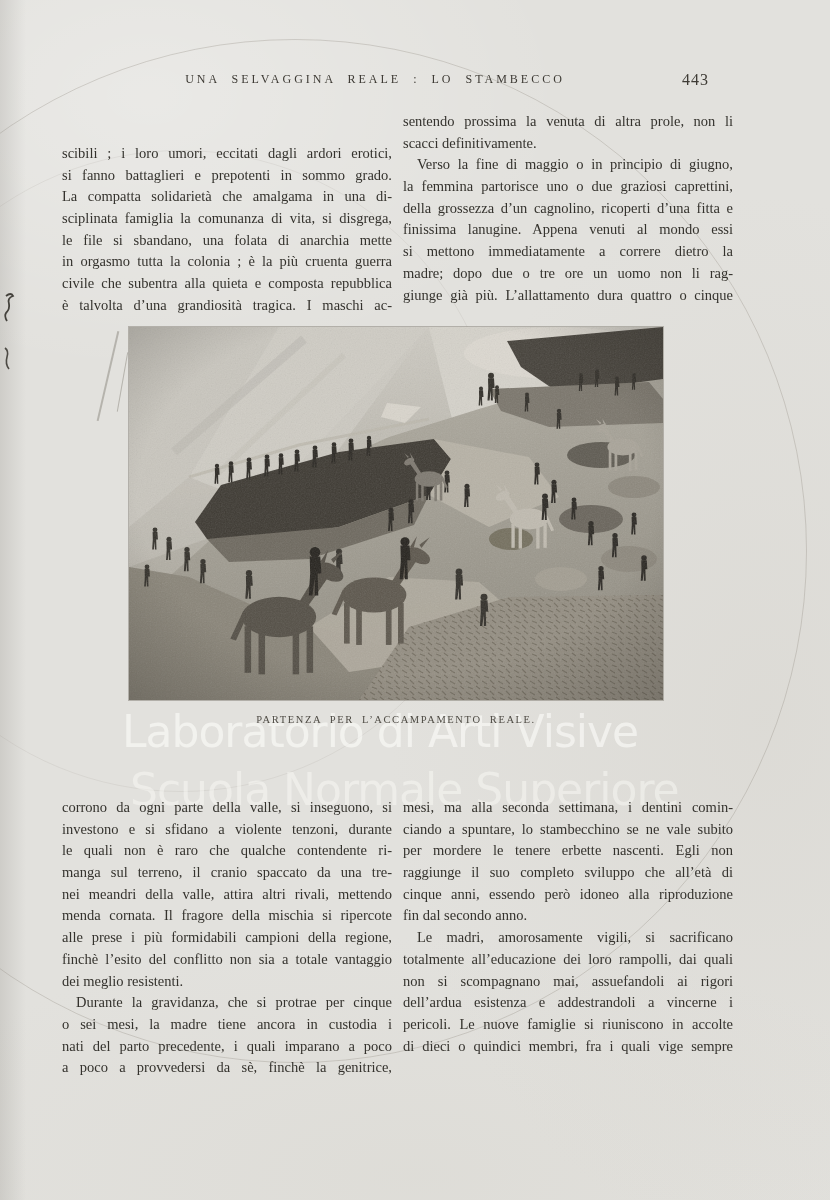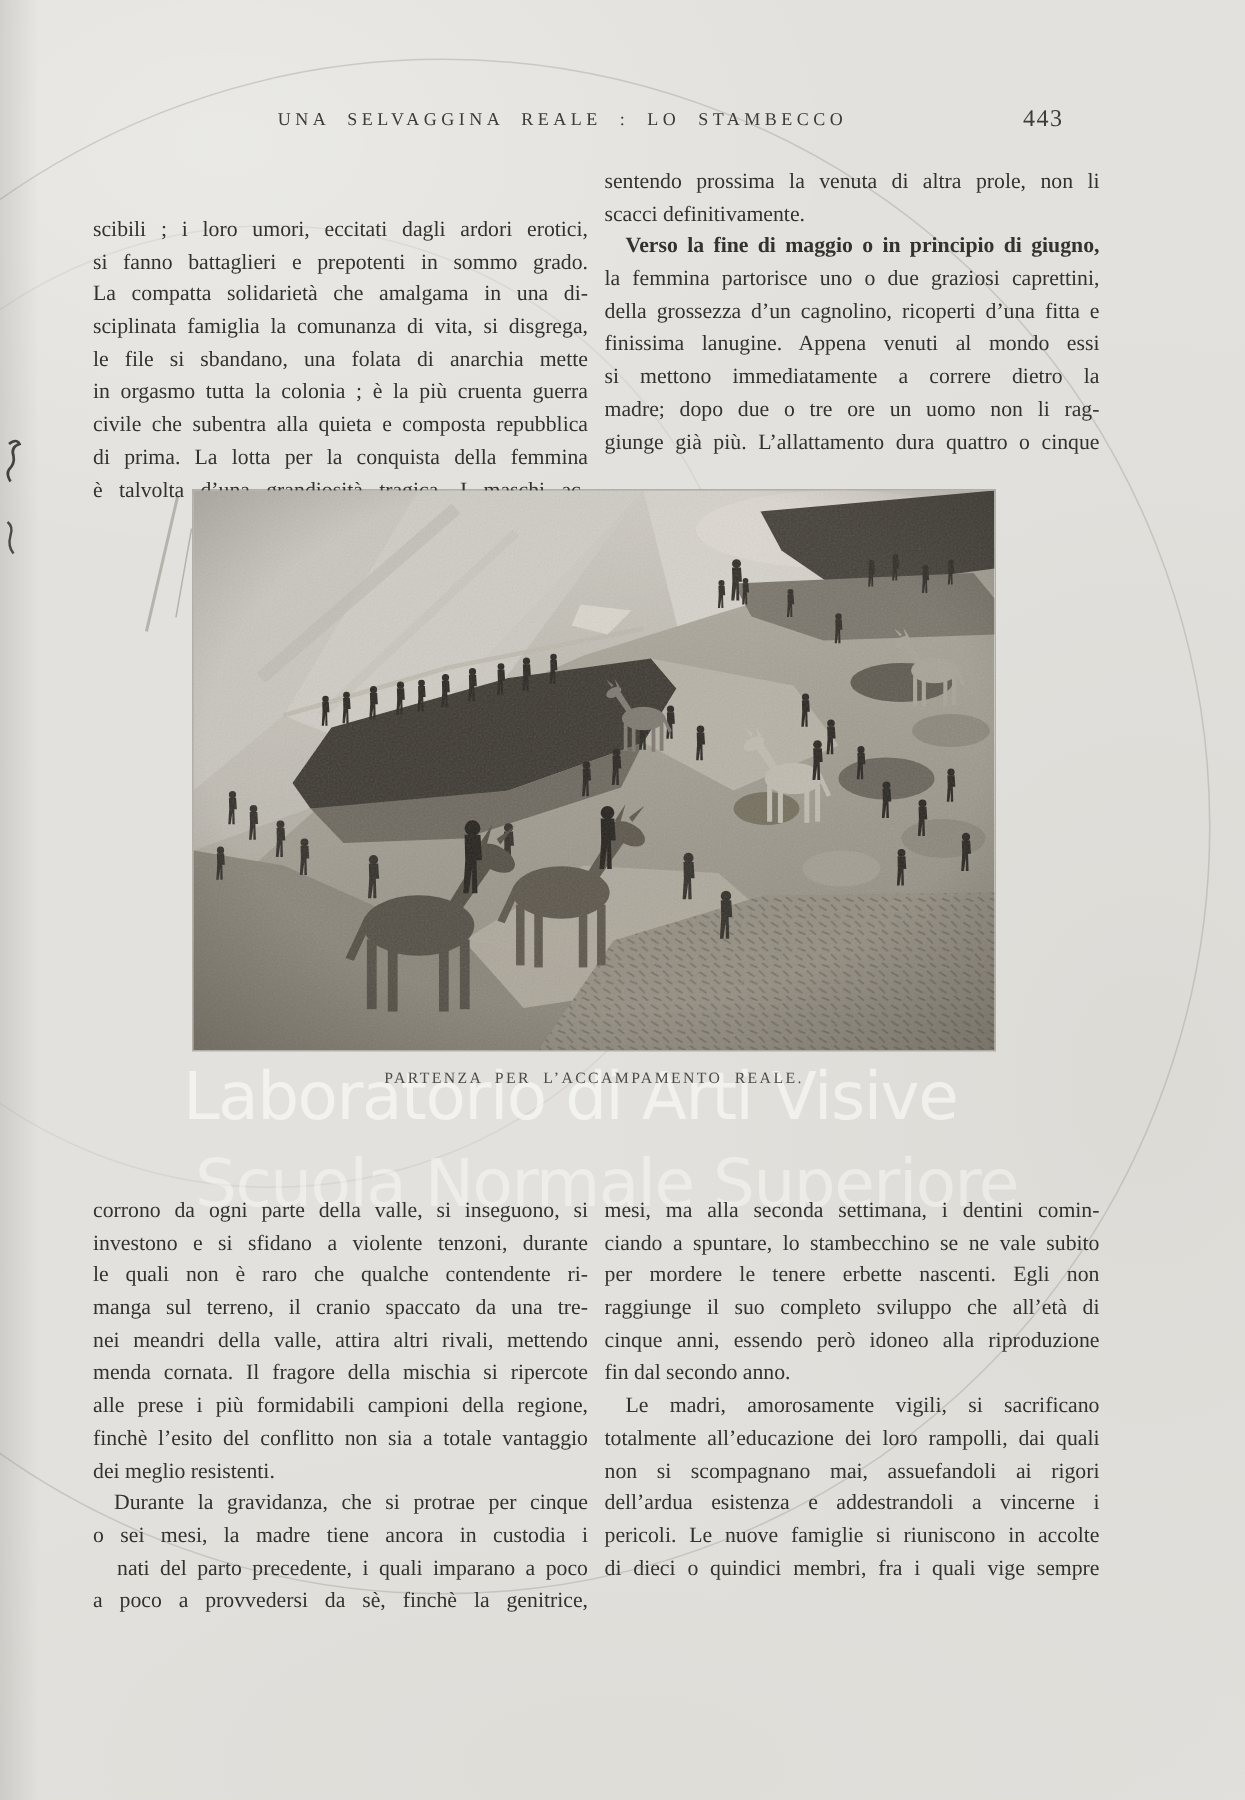--- a/index.html
+++ b/index.html
@@ -63,27 +63,26 @@
   <div class="page-number">443</div>
 
   <div class="col" id="col-tl">
       <div class="tline" style="white-space: normal;">scibili ; i loro umori, eccitati dagli ardori erotici,</div>
       <div class="tline" style="white-space: normal;">si fanno battaglieri e prepotenti in sommo grado.</div>
       <div class="tline" style="white-space: normal;">La compatta solidarietà che amalgama in una di-</div>
       <div class="tline" style="white-space: normal;">sciplinata famiglia la comunanza di vita, si disgrega,</div>
       <div class="tline" style="white-space: normal;">le file si sbandano, una folata di anarchia mette</div>
       <div class="tline" style="white-space: normal;">in orgasmo tutta la colonia ; è la più cruenta guerra</div>
       <div class="tline" style="white-space: normal;">civile che subentra alla quieta e composta repubblica</div>
-      <div class="tline" style="white-space: normal;">di prima. La lotta per la conquista della femmina</div>
       <div class="tline" style="white-space: normal;">è talvolta d’una grandiosità tragica. I maschi ac-</div>
     </div>
   <div class="col" id="col-tr">
       <div class="tline" style="white-space: normal;">sentendo prossima la venuta di altra prole, non li</div>
       <div class="tline pend" style="white-space: normal;">scacci definitivamente.</div>
-      <div class="tline ind" style="white-space: normal; font-weight: bold;">Verso la fine di maggio o in principio di giugno,</div>
+      <div class="tline ind" style="white-space: normal;">Verso la fine di maggio o in principio di giugno,</div>
       <div class="tline" style="white-space: normal;">la femmina partorisce uno o due graziosi caprettini,</div>
       <div class="tline" style="white-space: normal;">della grossezza d’un cagnolino, ricoperti d’una fitta e</div>
       <div class="tline" style="white-space: normal;">finissima lanugine. Appena venuti al mondo essi</div>
       <div class="tline" style="white-space: normal;">si mettono immediatamente a correre dietro la</div>
       <div class="tline" style="white-space: normal;">madre; dopo due o tre ore un uomo non li rag-</div>
       <div class="tline" style="white-space: normal;">giunge già più. L’allattamento dura quattro o cinque</div>
     </div>
 
   <div class="figure-photo">
     <svg width="534" height="373" viewBox="0 0 534 373">
@@ -245,21 +244,21 @@
       <div class="tline" style="white-space: normal;">investono e si sfidano a violente tenzoni, durante</div>
       <div class="tline" style="white-space: normal;">le quali non è raro che qualche contendente ri-</div>
       <div class="tline" style="white-space: normal;">manga sul terreno, il cranio spaccato da una tre-</div>
       <div class="tline" style="white-space: normal;">nei meandri della valle, attira altri rivali, mettendo</div>
       <div class="tline" style="white-space: normal;">menda cornata. Il fragore della mischia si ripercote</div>
       <div class="tline" style="white-space: normal;">alle prese i più formidabili campioni della regione,</div>
       <div class="tline" style="white-space: normal;">finchè l’esito del conflitto non sia a totale vantaggio</div>
       <div class="tline pend" style="white-space: normal;">dei meglio resistenti.</div>
       <div class="tline ind" style="white-space: normal;">Durante la gravidanza, che si protrae per cinque</div>
       <div class="tline" style="white-space: normal;">o sei mesi, la madre tiene ancora in custodia i</div>
-      <div class="tline" style="white-space: normal; margin-left: 16px;">nati del parto precedente, i quali imparano a poco</div>
+      <div class="tline" style="white-space: normal;">nati del parto precedente, i quali imparano a poco</div>
       <div class="tline" style="white-space: normal;">a poco a provvedersi da sè, finchè la genitrice,</div>
     </div>
   <div class="col" id="col-br">
       <div class="tline" style="white-space: normal;">mesi, ma alla seconda settimana, i dentini comin-</div>
       <div class="tline" style="white-space: normal;">ciando a spuntare, lo stambecchino se ne vale subito</div>
       <div class="tline" style="white-space: normal;">per mordere le tenere erbette nascenti. Egli non</div>
       <div class="tline" style="white-space: normal;">raggiunge il suo completo sviluppo che all’età di</div>
       <div class="tline" style="white-space: normal;">cinque anni, essendo però idoneo alla riproduzione</div>
       <div class="tline pend" style="white-space: normal;">fin dal secondo anno.</div>
       <div class="tline ind" style="white-space: normal;">Le madri, amorosamente vigili, si sacrificano</div>

